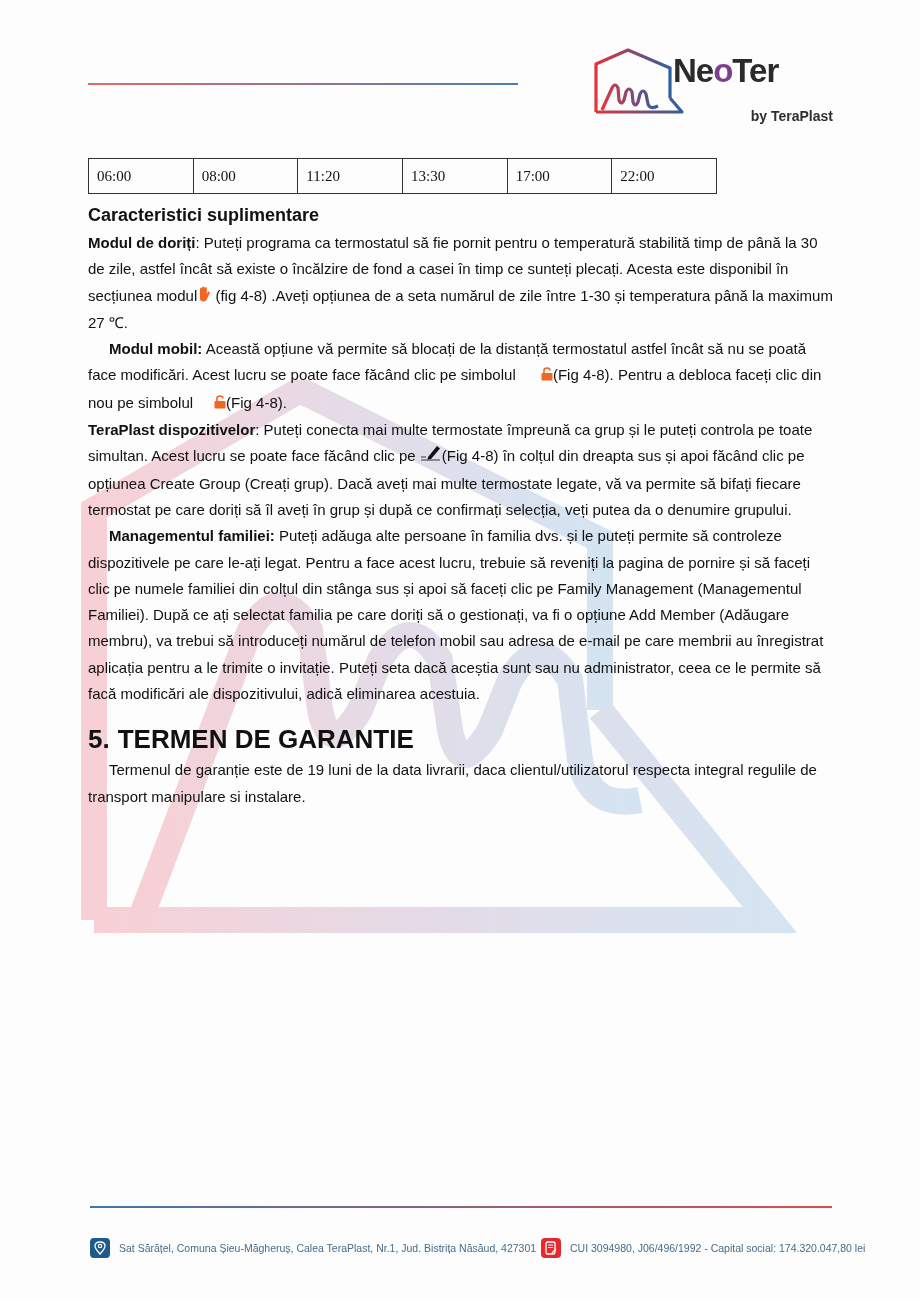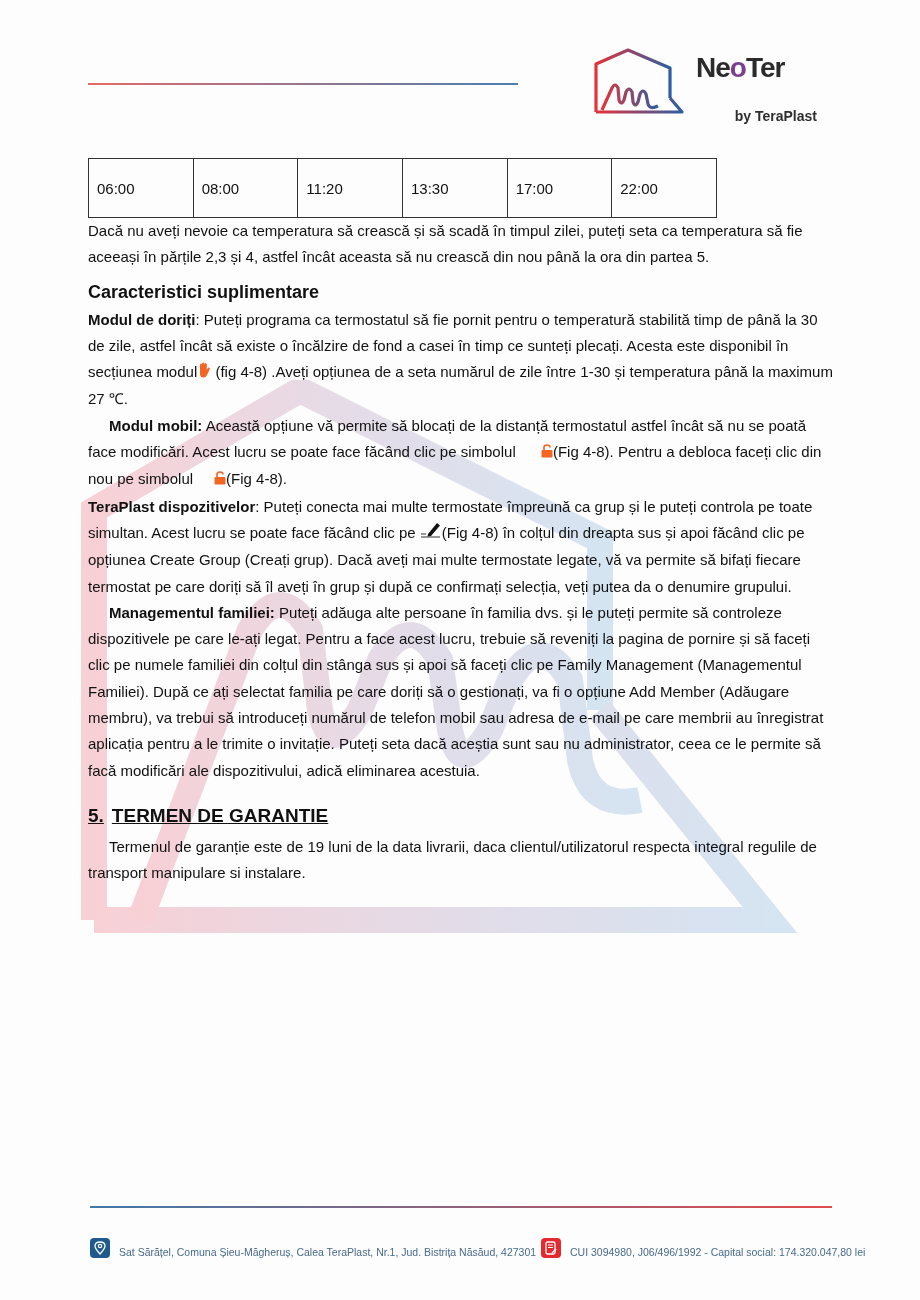--- a/index.html
+++ b/index.html
@@ -10,41 +10,41 @@
     color: #111;
   }
   .watermark { position: absolute; left: 80px; top: 380px; width: 760px; height: 560px; z-index: 0; }
   .header-line {
     position: absolute; left: 88px; top: 83px; width: 430px; height: 2px;
     background: linear-gradient(90deg, #e36a6a, #4a7fb0);
   }
   .logo { position: absolute; left: 592px; top: 46px; width: 245px; height: 82px; }
   .logo svg { position: absolute; left: 0; top: 2px; }
   .logo-title {
-    position: absolute; left: 104px; top: 8px; font-size: 28px; font-weight: bold;
+    position: absolute; left: 81px; top: 8px; font-size: 33px; font-weight: bold;
     letter-spacing: -1px; color: #2b2b2b; line-height: 1;
   }
   .logo-title .o { color: #7b3f8f; }
   .logo-sub {
-    position: absolute; right: 20px; top: 62px; font-size: 14px; font-weight: bold; color: #2e2e2e;
+    position: absolute; right: 4px; top: 62px; font-size: 14px; font-weight: bold; color: #2e2e2e;
   }
   .content { position: absolute; left: 88px; top: 158px; width: 745px; z-index: 1; }
   table.sched { border-collapse: collapse; width: 629px; font-size: 15px; }
-  table.sched td { border: 1px solid #333; height: 26px; padding: 16px 8px; width: 88px; }
+  table.sched td { border: 1px solid #333; height: 26px; padding: 4px 8px; width: 88px; font-family: Liberation Serif, serif; }
   p { margin: 0; font-size: 15px; line-height: 26.3px; }
   .indent { text-indent: 21px; }
   h2.sub { margin: 8px 0 2px; font-size: 18px; line-height: 26px; font-weight: bold; }
-  h1.sec { margin: 18px 0 4px; font-size: 19px; line-height: 28px; font-weight: bold; text-decoration: underline; }
+  h1.sec { margin: 18px 0 4px; font-size: 26px; line-height: 28px; font-weight: bold; }
   h1.sec .num { margin-right: 8px; }
   .ico { display: inline-block; vertical-align: -1px; }
   .footer-line {
     position: absolute; left: 90px; top: 1206px; width: 742px; height: 2px;
     background: linear-gradient(90deg, #3e78aa, #e14b4b);
   }
-  .foot-item { position: absolute; top: 1237px; height: 21px; display: flex; align-items: flex-end; font-size: 10.5px; color: #486a8c; }
+  .foot-item { position: absolute; top: 1237px; height: 21px; display: flex; align-items: center; font-size: 10.5px; color: #486a8c; }
   .foot-badge { width: 20px; height: 20px; border-radius: 4px; margin-right: 9px; display: flex; align-items: center; justify-content: center; }
 </style>
 </head>
 <body>
 
 <svg class="watermark" viewBox="0 0 760 560">
   <defs>
     <linearGradient id="wm" x1="0" x2="1" y1="0" y2="0">
       <stop offset="0" stop-color="#f7c9cf"></stop>
       <stop offset="0.5" stop-color="#e0d6e4"></stop>
@@ -85,21 +85,20 @@
       <td>06:00</td>
       <td>08:00</td>
       <td>11:20</td>
       <td>13:30</td>
       <td>17:00</td>
       <td>22:00</td>
     </tr>
   </tbody>
     </table>
 
-  <p>Dacă nu aveți nevoie ca temperatura să crească și să scadă în timpul zilei, puteți seta ca temperatura să fie aceeași în părțile 2,3 și 4, astfel încât aceasta să nu crească din nou până la ora din partea 5.</p>
 
   <h2 class="sub">Caracteristici suplimentare</h2>
 
   <p><b>Modul de doriți</b><span>: Puteți programa ca termostatul să fie pornit pentru o temperatură stabilită timp de până la 30 de zile, astfel încât să existe o încălzire de fond a casei în timp ce sunteți plecați. Acesta este disponibil în secțiunea modul</span><span class="ico"><svg width="14" height="16" viewBox="0 0 14 16">
           <path d="M3,9 L3,3 Q3,1.5 4,1.5 Q5,1.5 5,3 L5,7 L5,2 Q5,0.5 6.2,0.5 Q7.4,0.5 7.4,2 L7.4,7 L7.4,2.5 Q7.4,1 8.6,1 Q9.8,1 9.8,2.5 L9.8,8 L10.5,6.5 Q11.3,5.2 12.3,5.8 Q13.2,6.4 12.5,7.8 L10,13 Q9,15.5 6.5,15.5 Q3,15.5 3,12 Z" fill="#f26522"></path>
         </svg></span><span> (fig 4-8) .Aveți opțiunea de a seta numărul de zile între 1-30 și temperatura până la maximum 27 ℃.</span></p>
 
   <p class="indent"><b>Modul mobil:</b><span> Această opțiune vă permite să blocați de la distanță termostatul astfel încât să nu se poată face modificări. Acest lucru se poate face făcând clic pe simbolul </span><span class="ico"><svg width="12" height="14" viewBox="0 0 12 14">
           <path d="M3,6 L3,3.5 Q3,1 6,1 Q9,1 9,3.5" fill="none" stroke="#f26522" stroke-width="1.6"></path>
           <rect x="0.5" y="6" width="11" height="7.5" rx="1" fill="#f26522"></rect>

